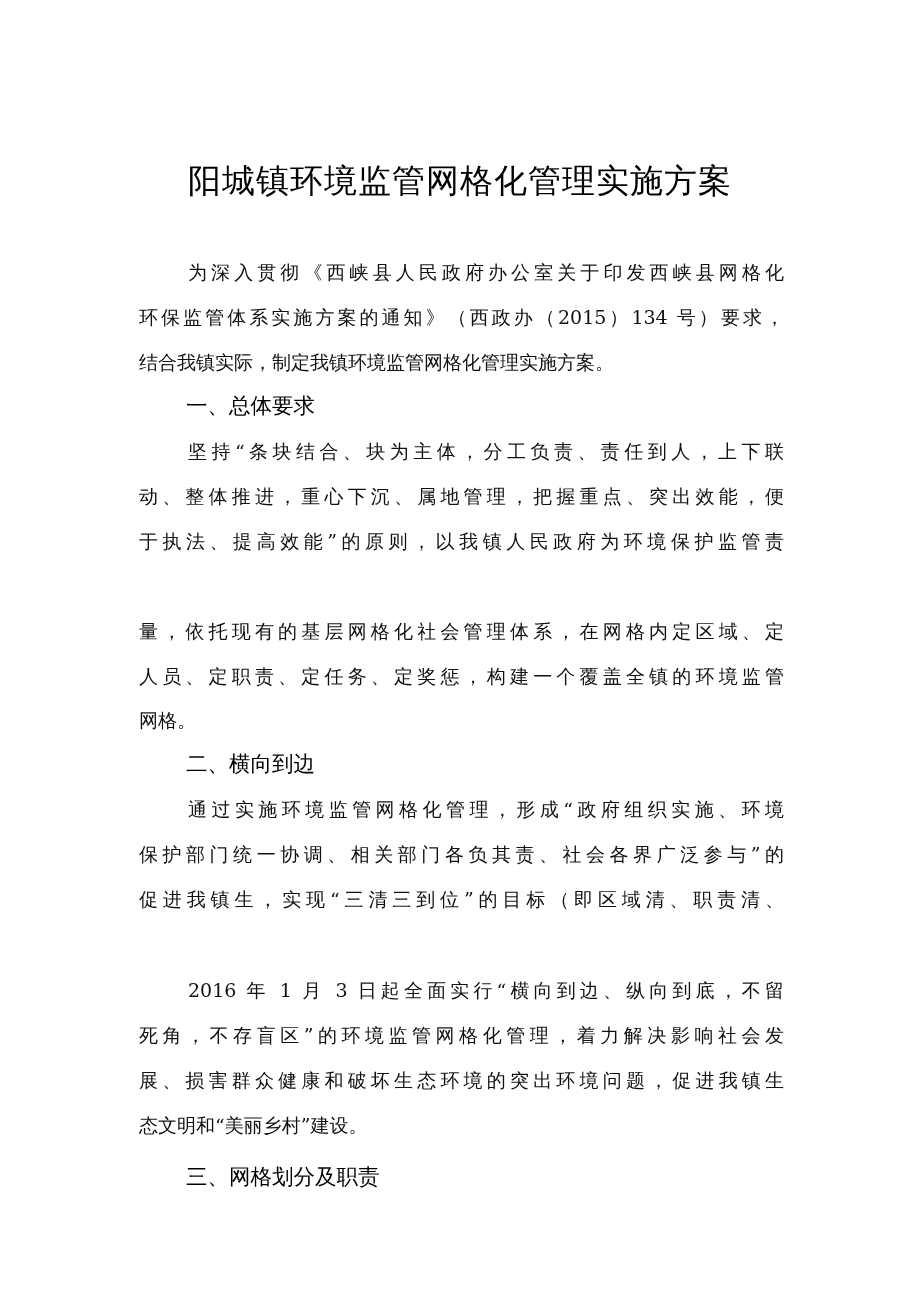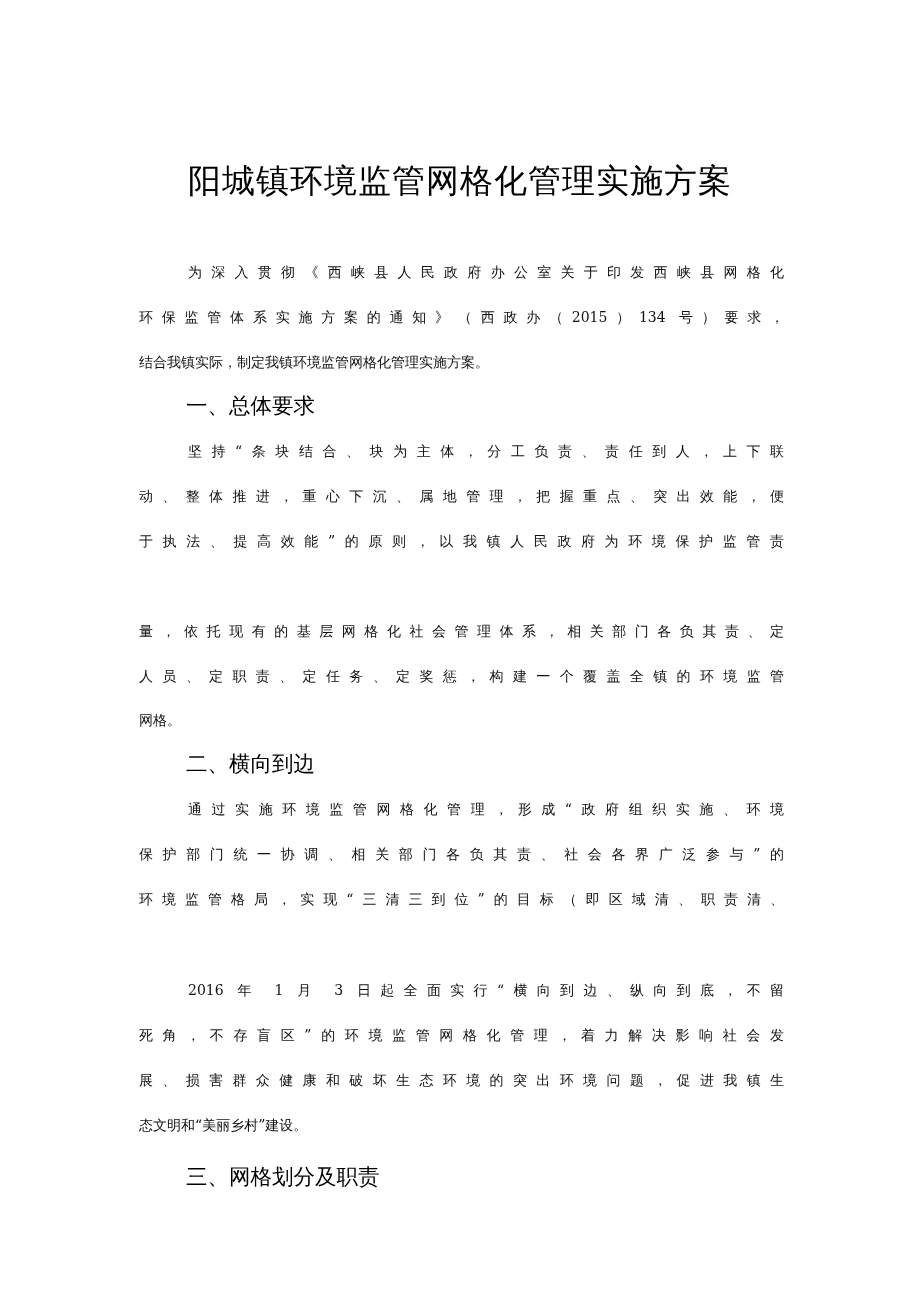--- a/index.html
+++ b/index.html
@@ -28,21 +28,21 @@
       font-family: "DejaVu Sans", "Liberation Sans", sans-serif;
       font-size: 33px;
       letter-spacing: 1px;
       line-height: 50px;
       color: #000;
     }
     .line {
       position: absolute;
       left: 139px;
       width: 645px;
-      font-size: 14px;
+      font-size: 19px;
       line-height: 30px;
       white-space: nowrap;
       text-align: justify;
       text-align-last: justify;
       letter-spacing: 0;
     }
     .line.last { text-align-last: left; }
     .line.indent { left: 188px; width: 596px; }
     .heading {
       position: absolute;
@@ -62,28 +62,28 @@
   <div class="title" style="top:156px">阳城镇环境监管网格化管理实施方案</div>
 
   <div class="line indent" style="top:257px">为深入贯彻《西峡县人民政府办公室关于印发西峡县网格化</div>
   <div class="line" style="top:302px">环保监管体系实施方案的通知》（西政办（2015）134 号）要求，</div>
   <div class="line last" style="top:347px">结合我镇实际，制定我镇环境监管网格化管理实施方案。</div>
 
   <div class="heading" style="top:391px">一、总体要求</div>
   <div class="line indent" style="top:436px">坚持“条块结合、块为主体，分工负责、责任到人，上下联</div>
   <div class="line" style="top:481px">动、整体推进，重心下沉、属地管理，把握重点、突出效能，便</div>
   <div class="line" style="top:526px">于执法、提高效能”的原则，以我镇人民政府为环境保护监管责</div>
-  <div class="line" style="top:616px">量，依托现有的基层网格化社会管理体系，相关部门各负其责、定</div>
+  <div class="line" style="top:616px">量，依托现有的基层网格化社会管理体系，在网格内定区域、定</div>
   <div class="line" style="top:661px">人员、定职责、定任务、定奖惩，构建一个覆盖全镇的环境监管</div>
   <div class="line last" style="top:705px">网格。</div>
 
   <div class="heading" style="top:749px">二、横向到边</div>
   <div class="line indent" style="top:794px">通过实施环境监管网格化管理，形成“政府组织实施、环境</div>
   <div class="line" style="top:839px">保护部门统一协调、相关部门各负其责、社会各界广泛参与”的</div>
-  <div class="line" style="top:884px">环境监管格局，实现“三清三到位”的目标（即区域清、职责清、</div>
+  <div class="line" style="top:884px">促进我镇生，实现“三清三到位”的目标（即区域清、职责清、</div>
 
   <div class="line indent" style="top:975px">2016 年 1 月 3 日起全面实行“横向到边、纵向到底，不留</div>
   <div class="line" style="top:1020px">死角，不存盲区”的环境监管网格化管理，着力解决影响社会发</div>
   <div class="line" style="top:1065px">展、损害群众健康和破坏生态环境的突出环境问题，促进我镇生</div>
   <div class="line last" style="top:1110px">态文明和“美丽乡村”建设。</div>
 
   <div class="heading" style="top:1162px">三、网格划分及职责</div>
 
 </div>
 

